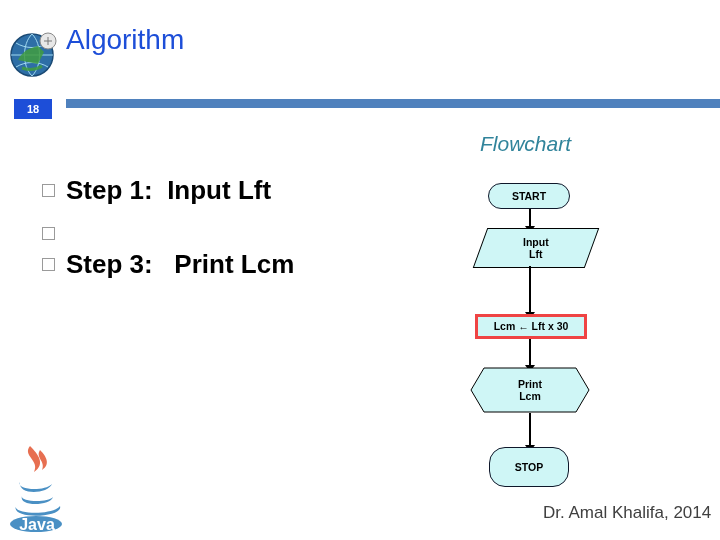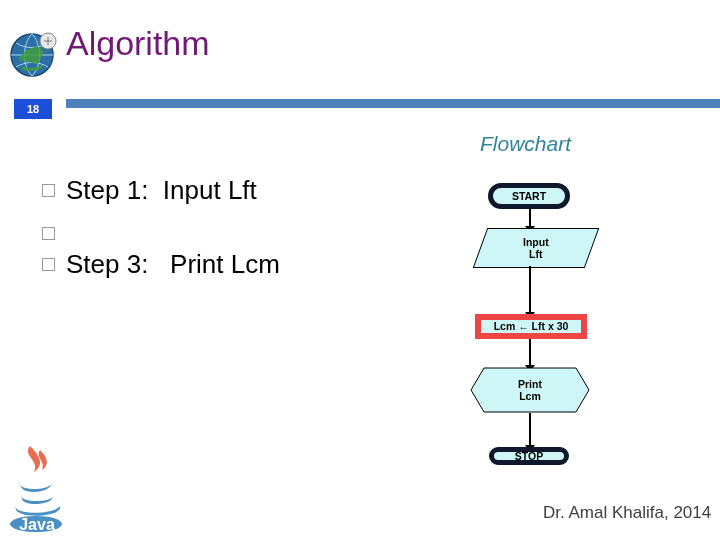--- a/index.html
+++ b/index.html
@@ -13,22 +13,22 @@
     font-family: "Liberation Sans", sans-serif;
     position: relative;
     overflow: hidden;
   }
 
   
   .slide-title {
     position: absolute;
     left: 66px;
     top: 26px;
-    font-size: 34px;
-    color: #701a75;
+    font-size: 28px;
+    color: #1d4ed8;
     font-weight: normal;
     letter-spacing: 0px;
     line-height: 1;
   }
   .header-rule {
     position: absolute;
     left: 66px;
     top: 99px;
     width: 654px;
     height: 9px;
@@ -73,20 +73,21 @@
   .steps {
     position: absolute;
     left: 42px;
     top: 172px;
     width: 400px;
   }
   .step-row {
     display: flex;
     align-items: flex-start;
     margin-bottom: 6px;
+    font-weight: bold;
   }
   .bullet-square {
     width: 11px;
     height: 11px;
     border: 1.5px solid #9a9a9a;
     margin-top: 12px;
     margin-right: 11px;
     flex: 0 0 auto;
     background: transparent;
   }
@@ -112,26 +113,26 @@
     align-items: center;
     justify-content: center;
     text-align: center;
     font-size: 10.5px;
     font-weight: bold;
     color: #000000;
     line-height: 1.15;
   }
   .terminator {
     background: #cff6f6;
-    border: 5px solid #0f172a;
+    border: 1px solid #0f172a;
     border-radius: 16px;
   }
   .process {
     background: #cff6f6;
-    border: 6px solid #ef4444;
+    border: 3px solid #ef4444;
   }
   .parallelogram {
     background: #cff6f6;
     border: 1px solid #000000;
     transform: skewX(-20deg);
   }
   .parallelogram .inner {
     transform: skewX(20deg);
   }
   .hexagon-wrap {
@@ -248,21 +249,21 @@
       <polygon points="14,1 106,1 119,23 106,45 14,45 1,23" fill="#cff6f6" stroke="#000000" stroke-width="1"></polygon>
     </svg>
     <div style="position:absolute; left:0; top:0; width:120px; height:46px; display:flex; align-items:center; justify-content:center; font-size:10.5px; font-weight:bold; text-align:center; line-height:1.15;">Print<br>Lcm</div>
   </div>
 
   <div class="arrow" style="left:89px; top:235px;">
     <div class="shaft" style="height:34px;"></div>
     <div class="head" style="top:32px;"></div>
   </div>
 
-  <div class="node terminator" style="left:49px; top:269px; width:80px; height:18px;">
+  <div class="node terminator" style="left:49px; top:269px; width:80px; height:40px;">
     <span>STOP</span>
   </div>
 </div>
 
 <div class="credit">Dr. Amal Khalifa, 2014</div>
 
 <div class="java-logo">
   <svg width="66" height="96" viewBox="0 0 66 96">
     <path d="M26 6 C18 16 36 20 30 32 C42 24 34 14 26 6 Z" fill="#e76f51"></path>
     <path d="M36 10 C31 18 42 21 38 30 C47 24 42 16 36 10 Z" fill="#e76f51"></path>

